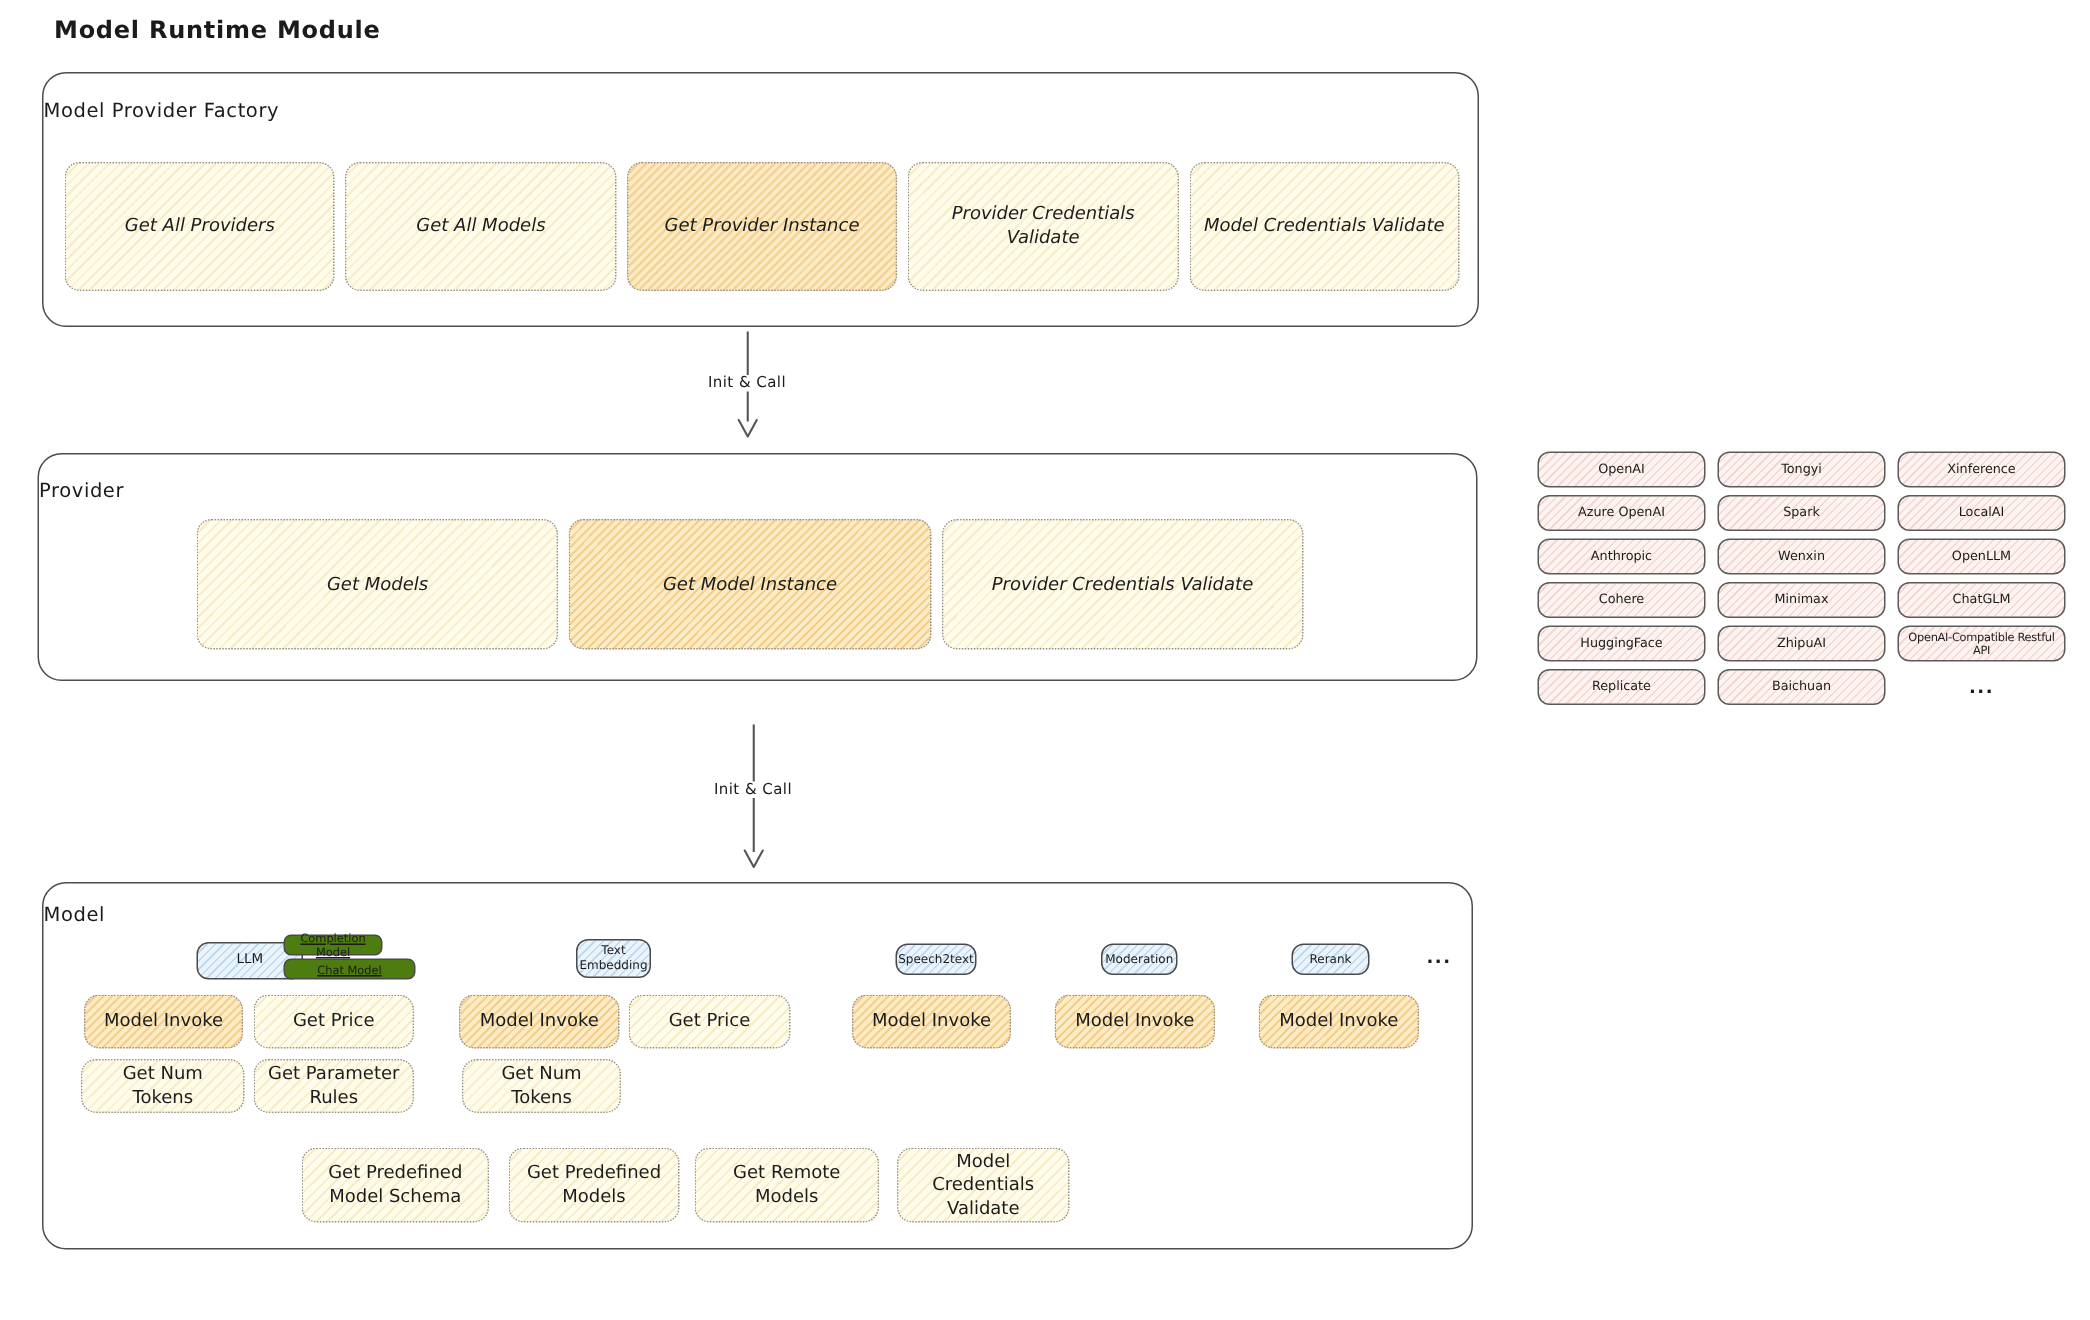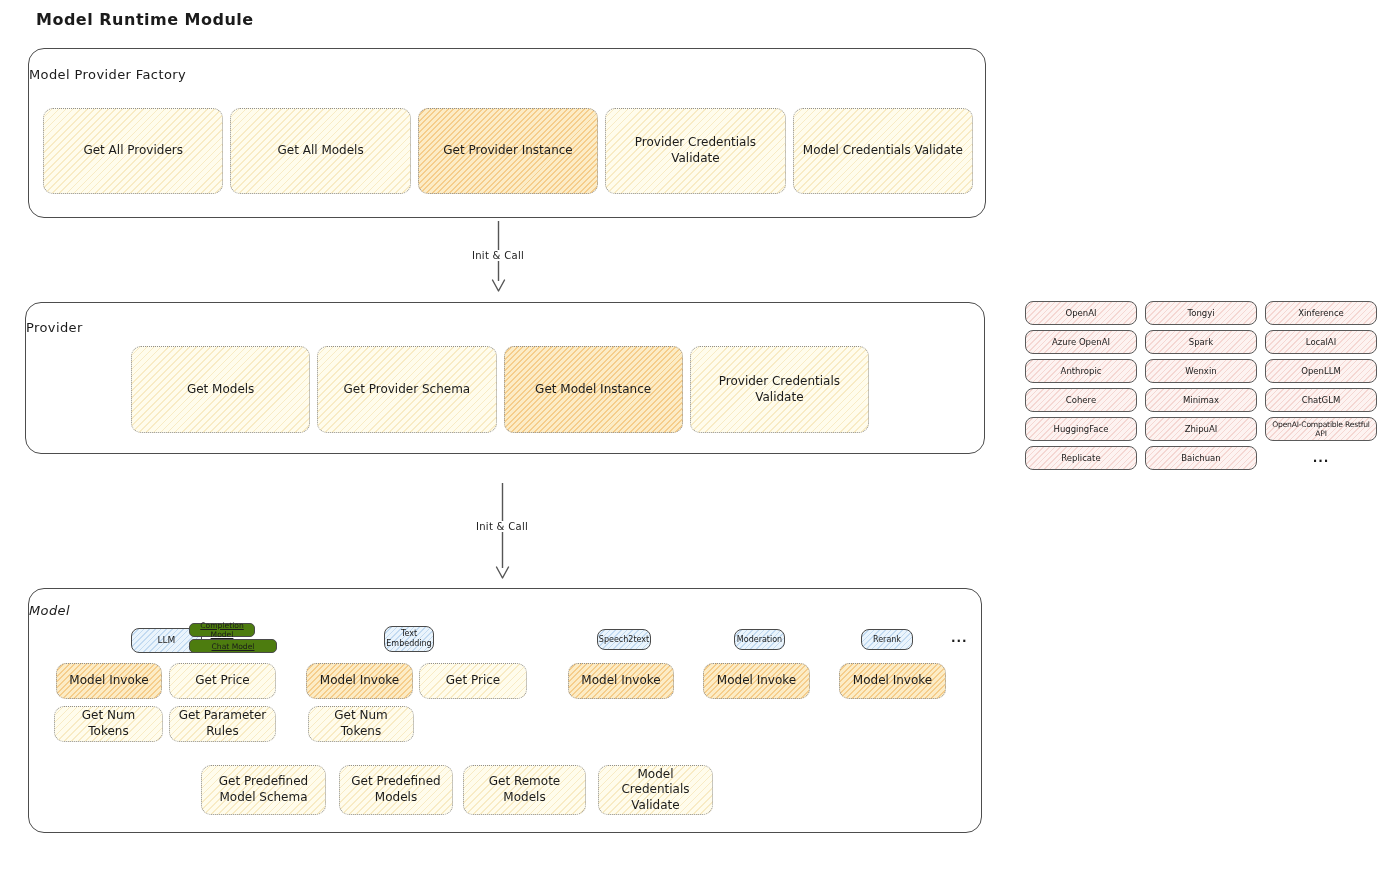--- a/index.html
+++ b/index.html
@@ -17,21 +17,21 @@
   .stacked::after  { transform:translate(16px,16px); z-index:-2; }
 
   
   .ybox { position:absolute; display:flex; align-items:center; justify-content:center; text-align:center;
           border:1.5px dotted #8f8f8f; border-radius:10px; padding:4px 6px; font-size:12px; line-height:1.3;
           background-color:#FFFCEC;
           background-image:repeating-linear-gradient(135deg, rgba(233,196,104,0.30) 0 1.2px, transparent 1.2px 5px); }
   .ybox.hl { background-color:#FCECC6;
           background-image:repeating-linear-gradient(135deg, rgba(238,166,66,0.45) 0 1.4px, transparent 1.4px 4px); }
 
-  .row-flex { position:absolute; display:flex; gap:7px; }
+  .row-flex { position:absolute; display:flex; gap:7px;font-style:italic; }
   .row-flex .ybox { position:relative; flex:1; height:100%; }
 
   
   .pgrid { position:absolute; left:1025px; top:301px; display:grid; grid-template-columns:112px 112px 112px; gap:5px 8px; }
   .pbox { height:24px; display:flex; align-items:center; justify-content:center; text-align:center;
           border:1.5px solid #5a5a5a; border-radius:8px; font-size:8.5px;
           background-color:#FDF3F1;
           background-image:repeating-linear-gradient(135deg, rgba(226,150,140,0.30) 0 1px, transparent 1px 4px); }
   .pbox.small { font-size:7.6px; letter-spacing:-.2px; }
   .pellipsis { display:flex; align-items:center; justify-content:center; font-size:12px; font-weight:600; letter-spacing:1px; }
@@ -70,21 +70,20 @@
   <svg class="arrow" style="left:490px; top:221px;" width="17" height="72" viewBox="0 0 17 72">
     <path d="M8.5 0 V60" stroke="#555" stroke-width="1.4" fill="none"></path>
     <path d="M2.5 59 L8.5 70 L14.5 59" stroke="#555" stroke-width="1.4" fill="none" stroke-linecap="round" stroke-linejoin="round"></path>
   </svg>
   <div class="arrow-label" style="left:498px; top:250px;">Init &amp; Call</div>
 
   <div class="frame stacked" style="left:25px; top:302px; width:960px; height:152px;">
     <div class="frame-title" style="top:17px;">Provider</div>
     <div class="row-flex" style="left:105px; top:43px; width:738px; height:87px;">
       <div class="ybox">Get Models</div>
-      <div class="ybox">Get Provider Schema</div>
       <div class="ybox hl">Get Model Instance</div>
       <div class="ybox">Provider Credentials Validate</div>
     </div>
   </div>
 
   <div class="pgrid">
     <div class="pbox">OpenAI</div>
     <div class="pbox">Tongyi</div>
     <div class="pbox">Xinference</div>
     <div class="pbox">Azure OpenAI</div>
@@ -104,21 +103,21 @@
     <div class="pellipsis">...</div>
   </div>
 
   <svg class="arrow" style="left:494px; top:483px;" width="17" height="97" viewBox="0 0 17 97">
     <path d="M8.5 0 V85" stroke="#555" stroke-width="1.4" fill="none"></path>
     <path d="M2.5 84 L8.5 95 L14.5 84" stroke="#555" stroke-width="1.4" fill="none" stroke-linecap="round" stroke-linejoin="round"></path>
   </svg>
   <div class="arrow-label" style="left:502px; top:521px;">Init &amp; Call</div>
 
   <div class="frame stacked" style="left:28px; top:588px; width:954px; height:245px;">
-    <div class="frame-title" style="top:14px;font-style:italic;">Model</div>
+    <div class="frame-title" style="top:14px;">Model</div>
 
     <div class="bluetab" style="left:102px; top:39px; width:71px; height:25px; font-size:9px;">LLM</div>
     <div class="minitab" style="left:160px; top:34px; width:66px; height:14px;">Completion Model</div>
     <div class="minitab" style="left:160px; top:50px; width:88px; height:14px;">Chat Model</div>
     <div class="bluetab" style="left:355px; top:37px; width:50px; height:26px;">Text Embedding</div>
     <div class="bluetab" style="left:568px; top:40px; width:54px; height:21px;">Speech2text</div>
     <div class="bluetab" style="left:705px; top:40px; width:51px; height:21px;">Moderation</div>
     <div class="bluetab" style="left:832px; top:40px; width:52px; height:21px;">Rerank</div>
     <div class="t-ellipsis" style="left:922px; top:42px;">...</div>
 

